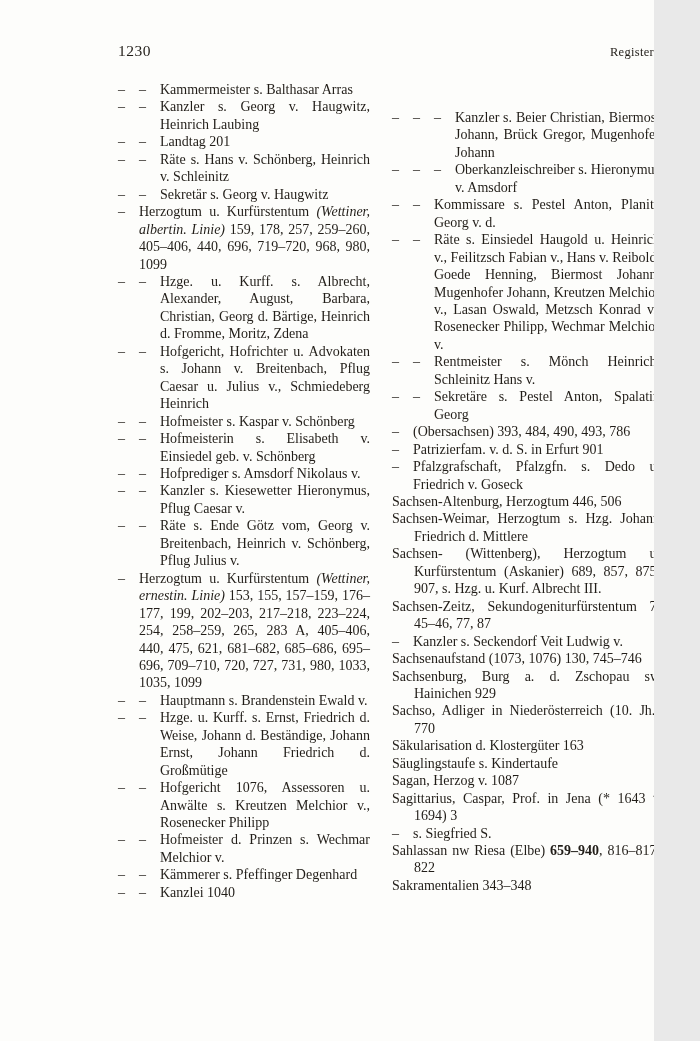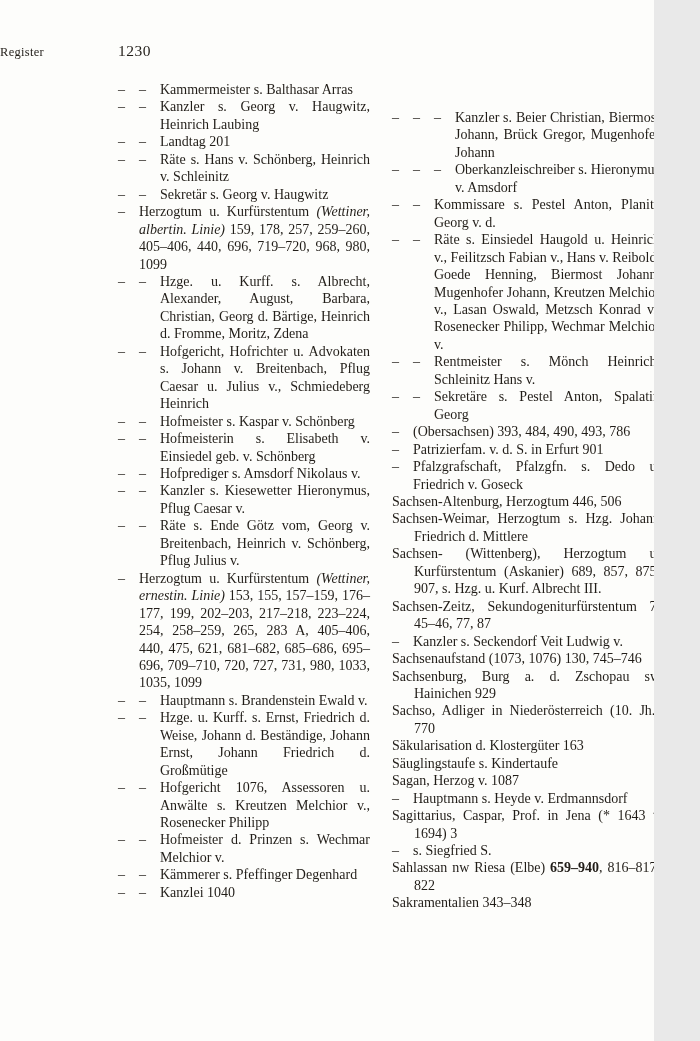--- a/index.html
+++ b/index.html
@@ -17,21 +17,21 @@
   }
   .running-head{
     position:absolute;top:42px;left:0;right:0;height:20px;
   }
   .page-number{
     position:absolute;left:118px;top:0;
     font-size:15.5px;letter-spacing:0.5px;
   }
   .head-title{
     position:absolute;left:0;right:0;top:3px;
-    text-align:left;font-size:12.5px;letter-spacing:0.3px;
+    text-align:right;font-size:12.5px;letter-spacing:0.3px;
   }
   .columns{
     position:absolute;top:81px;left:118px;width:542px;
     display:flex;gap:22px;
   }
   .col{width:252px;}
   .col.right{width:268px;margin-top:28px;}
   p.entry{
     margin:0;
     font-size:14px;
@@ -92,20 +92,19 @@
         <p class="entry lvl0"><span>Sachsen-Weimar, Herzogtum s. Hzg. Johann Friedrich d. Mittlere</span></p>
         <p class="entry lvl0"><span>Sachsen- (Wittenberg), Herzogtum u. Kurfürstentum (Askanier) 689, 857, 875, 907, s. Hzg. u. Kurf. Albrecht III.</span></p>
         <p class="entry lvl0"><span>Sachsen-Zeitz, Sekundogeniturfürstentum 7, 45–46, 77, 87</span></p>
         <p class="entry lvl1"><span class="dash">–</span><span>Kanzler s. Seckendorf Veit Ludwig v.</span></p>
         <p class="entry lvl0"><span>Sachsenaufstand (1073, 1076) 130, 745–746</span></p>
         <p class="entry lvl0"><span>Sachsenburg, Burg a. d. Zschopau sw Hainichen 929</span></p>
         <p class="entry lvl0"><span>Sachso, Adliger in Niederösterreich (10. Jh.) 770</span></p>
         <p class="entry lvl0"><span>Säkularisation d. Klostergüter 163</span></p>
         <p class="entry lvl0"><span>Säuglingstaufe s. Kindertaufe</span></p>
         <p class="entry lvl0"><span>Sagan, Herzog v. 1087</span></p>
-        <p class="entry lvl1"><span class="dash">–</span><span>Hauptmann s. Heyde v. Erdmannsdorf</span></p>
         <p class="entry lvl0"><span>Sagittarius, Caspar, Prof. in Jena (* 1643 † 1694) 3</span></p>
         <p class="entry lvl1"><span class="dash">–</span><span>s. Siegfried S.</span></p>
         <p class="entry lvl0"><span>Sahlassan nw Riesa (Elbe) </span><strong>659–940</strong><span>, 816–817, 822</span></p>
         <p class="entry lvl0"><span>Sakramentalien 343–348</span></p>
       </div>
   </div>
 </div>
 
 </body></html>

